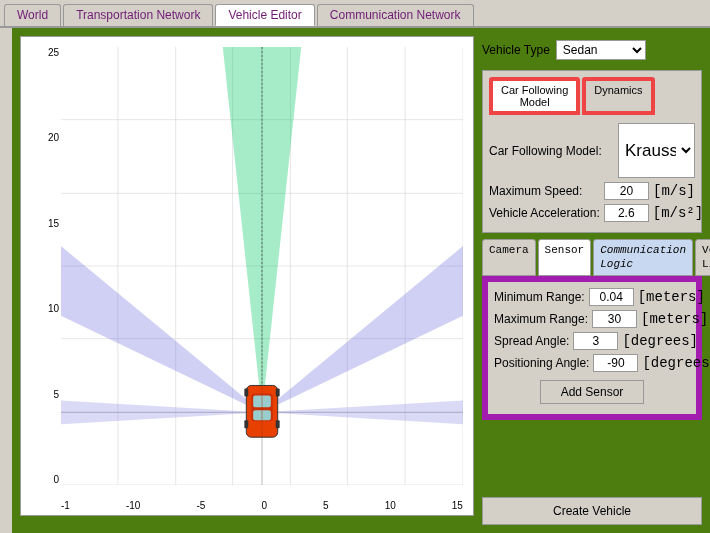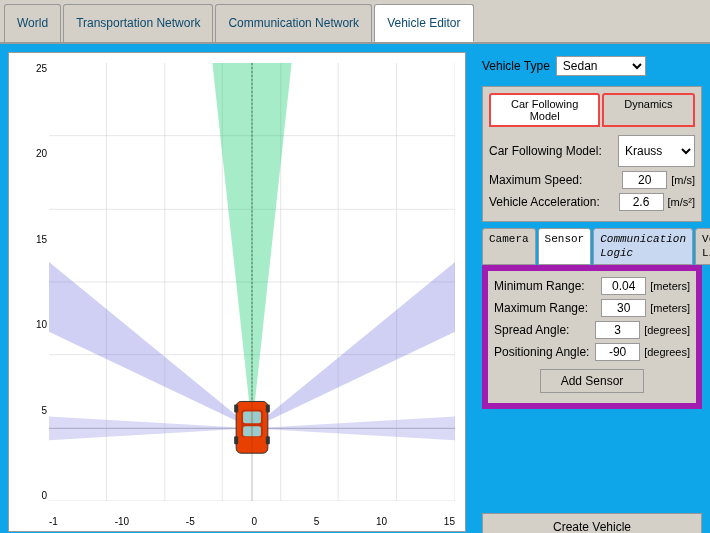--- a/index.html
+++ b/index.html
@@ -14,42 +14,43 @@
 
     
     .tab-bar {
       display: flex;
       background: #d4d0c8;
       border-bottom: 2px solid #999;
       padding: 4px 4px 0 4px;
       gap: 2px;
     }
     .tab {
-      padding: 11px 12px;
+      padding: 3px 12px;
       background: #d4d0c8;
       border: 1px solid #999;
       border-bottom: none;
       cursor: pointer;
       font-size: 12px;
-      color: #0c4a6e;
+      color: #701a75;
       border-radius: 3px 3px 0 0;
     }
     .tab.active {
       background: #fff;
       border-bottom: 1px solid #fff;
       z-index: 1;
     }
 
     
     .main-content {
       display: flex;
       padding: 8px;
-      gap: 16px;
-      background: #0ea5e9;
+      gap: 8px;
+      background: #4d7c0f;
       height: calc(533px - 28px);
+      margin-left: 12px;
     }
 
     
     .plot-area {
       background: #fff;
       border: 1px solid #999;
       width: 460px;
       height: 480px;
       position: relative;
       overflow: hidden;
@@ -104,24 +105,24 @@
       padding: 6px;
     }
 
     
     .sub-tab-bar {
       display: flex;
       gap: 2px;
       margin-bottom: 8px;
     }
     .sub-tab {
-      padding: 3px 20px;
+      padding: 3px 8px;
       font-size: 11px;
       background: #d4d0c8;
-      border: 2px solid #ef4444;
+      border: 4px solid #ef4444;
       border-radius: 3px 3px 0 0;
       cursor: pointer;
       text-align: center;
     }
     .sub-tab.active {
       background: #fff;
     }
 
     .field-row {
       display: flex;
@@ -136,27 +137,28 @@
     }
     .field-row input[type="text"] {
       width: 45px;
       font-size: 12px;
       padding: 1px 3px;
       border: 1px solid #999;
       background: #fff;
       text-align: center;
     }
     .field-row .unit {
-      font-size: 11px;
+      font-size: 14px;
       color: #000;
       white-space: nowrap;
+      font-family: Liberation Mono, monospace;
     }
     .field-row select {
-      font-size: 12px;
-      padding: 7px 2px;
+      font-size: 17px;
+      padding: 16px 2px;
       background: #fff;
       border: 1px solid #999;
       width: 77px;
     }
 
     
     .sensor-tabs {
       display: flex;
       gap: 2px;
     }
@@ -233,22 +235,22 @@
     }
 
     .spacer { flex: 1; }
   </style>
 </head>
 <body>
 
 <div class="tab-bar">
   <div class="tab">World</div>
   <div class="tab">Transportation Network</div>
+  <div class="tab active">Vehicle Editor</div>
   <div class="tab">Communication Network</div>
-  <div class="tab active">Vehicle Editor</div>
 </div>
 
 <div class="main-content">
 
   <div class="plot-area">
 
     <div class="y-labels">
       <span>25</span>
       <span>20</span>
       <span>15</span>

